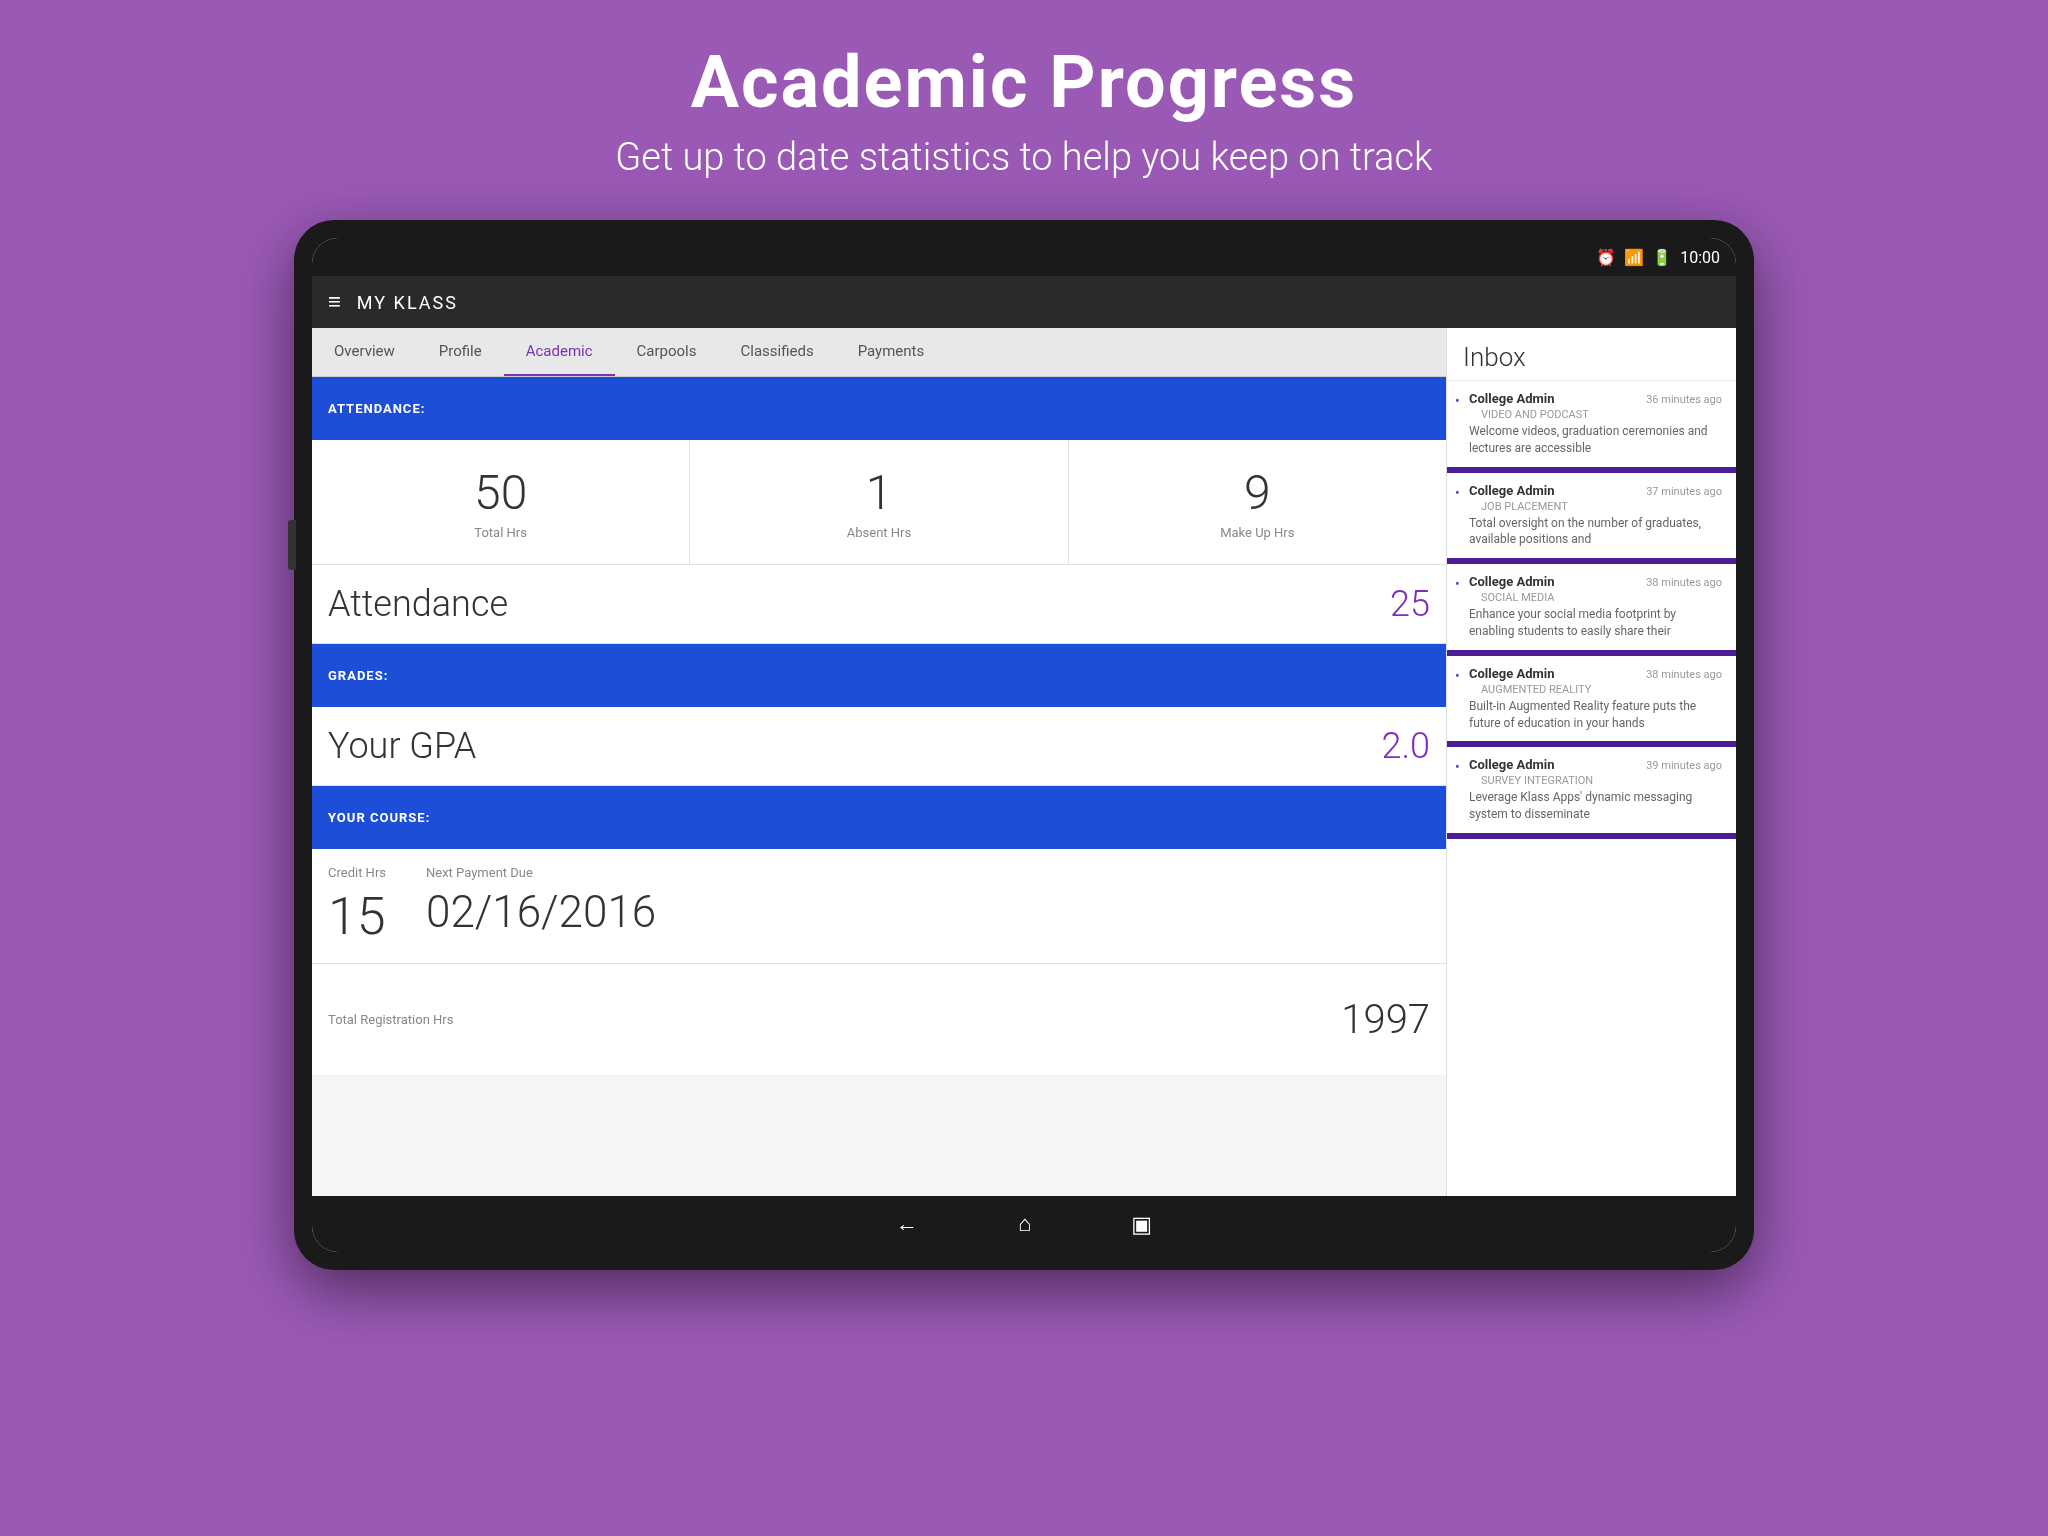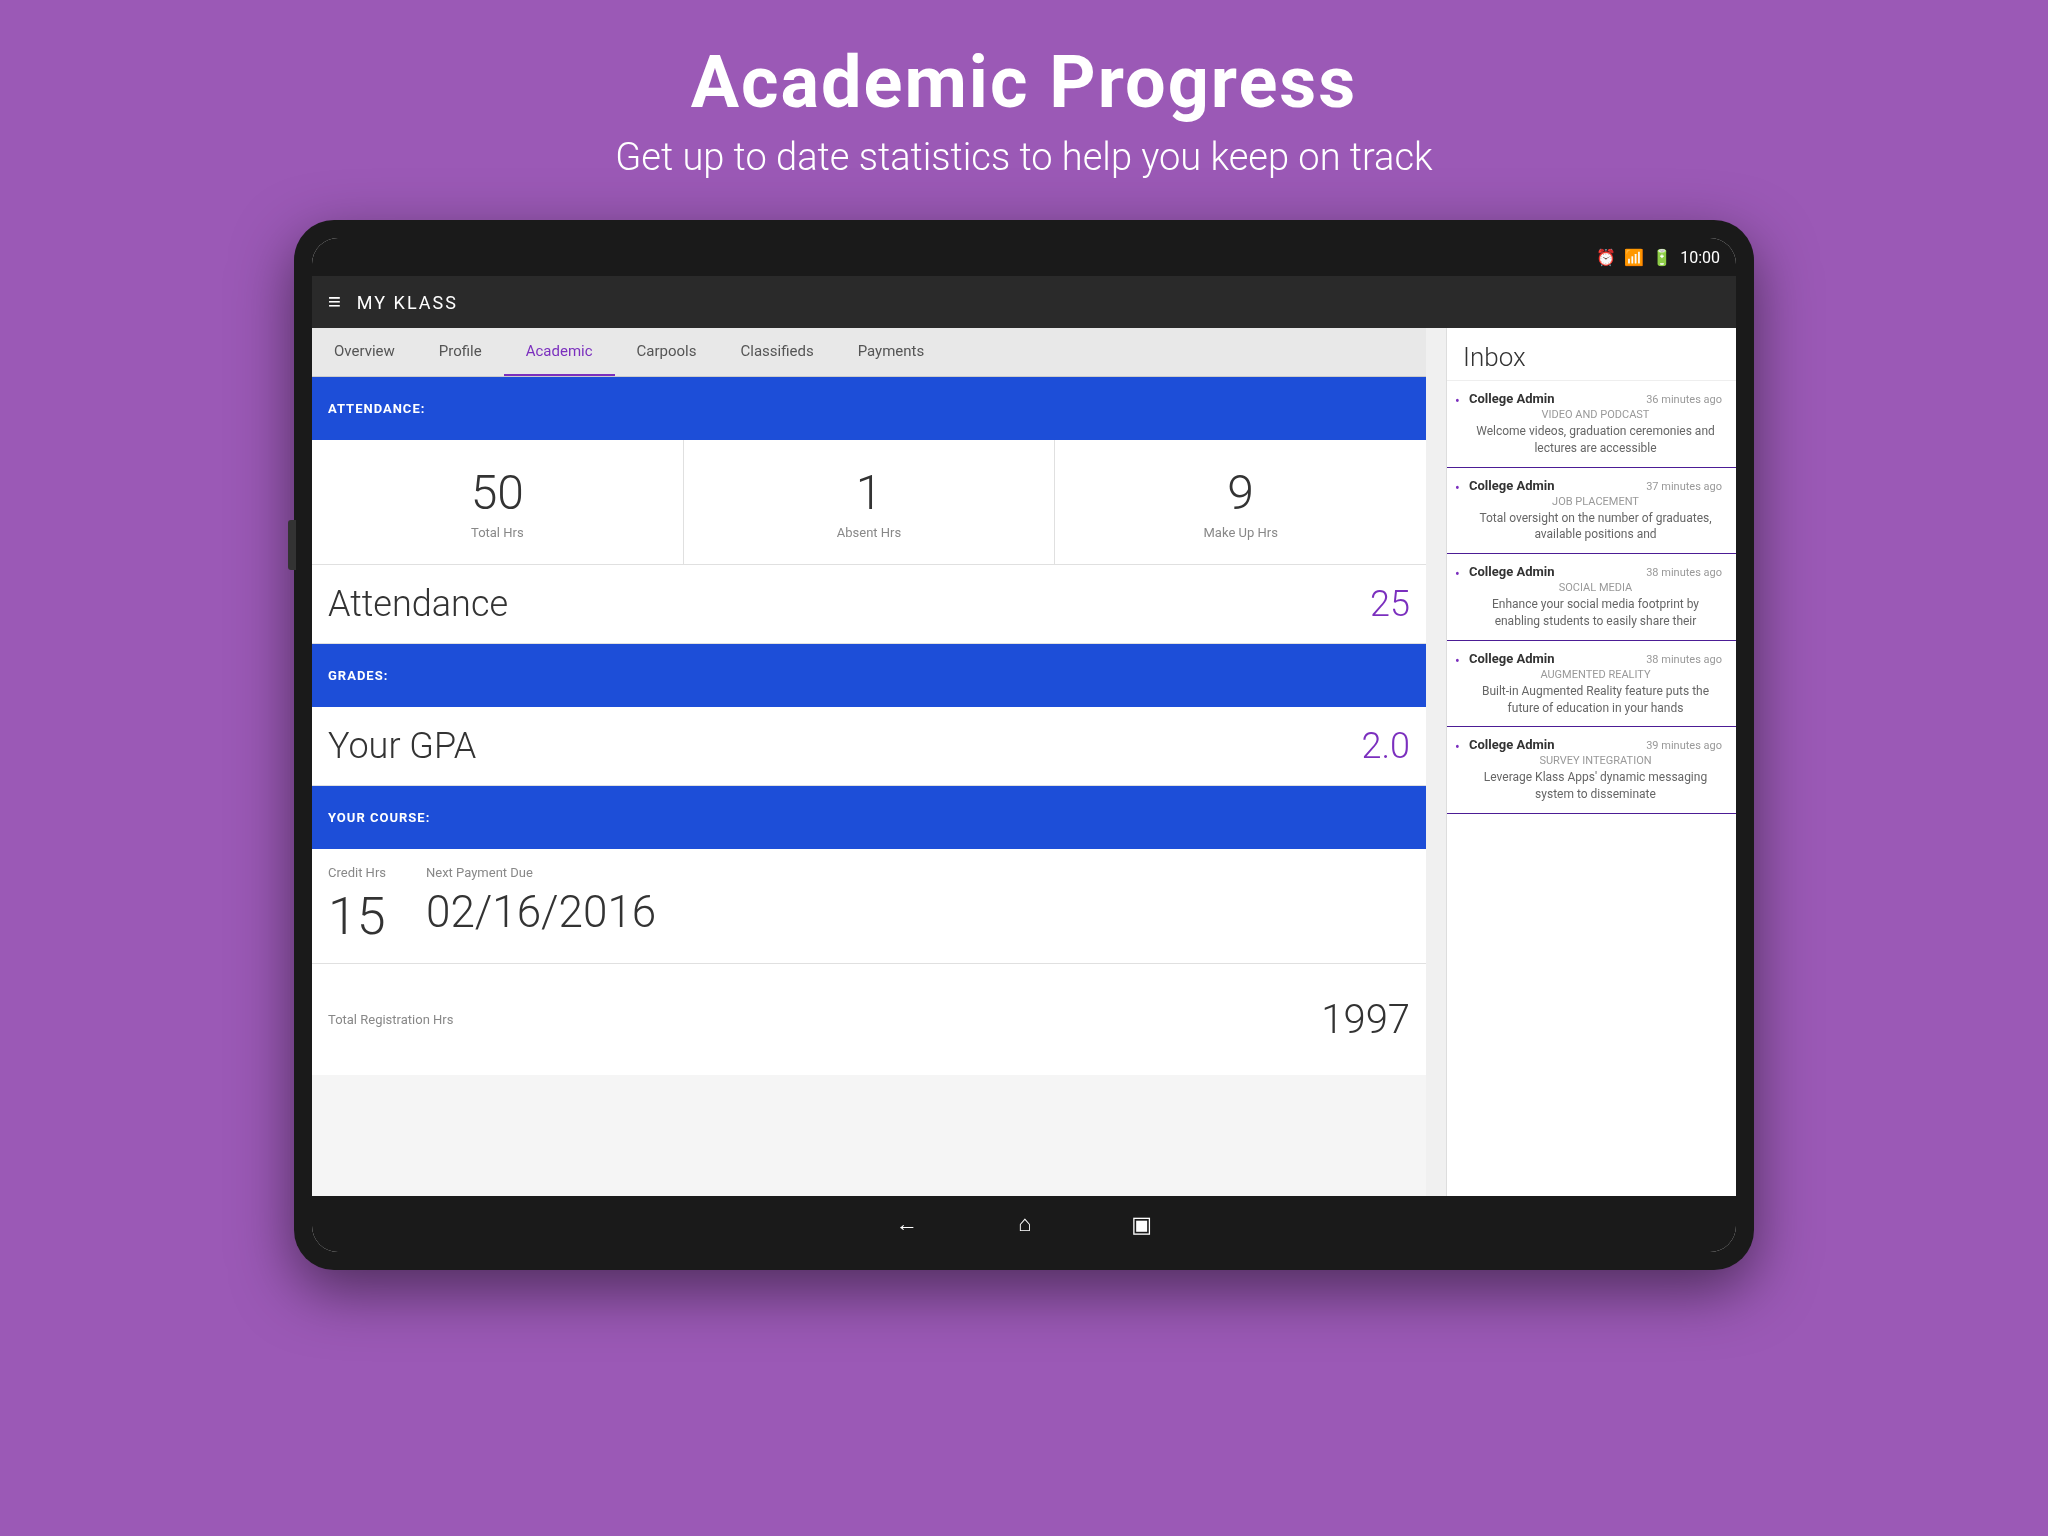--- a/index.html
+++ b/index.html
@@ -87,21 +87,20 @@
       font-size: 18px;
       flex: 1;
       letter-spacing: 2px;
     }
 
     
     .content-area {
       display: flex;
       flex: 1;
       overflow: hidden;
-      gap: 20px;
     }
 
     
     .main-panel {
       flex: 1;
       display: flex;
       flex-direction: column;
       background: #f0f0f0;
       overflow: hidden;
     }
@@ -230,24 +229,23 @@
       padding: 14px 16px 8px 16px;
       color: #333;
       border-bottom: 1px solid #eee;
     }
     .inbox-list {
       flex: 1;
       overflow-y: auto;
     }
     .inbox-item {
       padding: 10px 14px;
-      border-bottom: 1px solid #4c1d95;
+      border-bottom: 6px solid #4c1d95;
       position: relative;
       padding-left: 22px;
-      text-align: center;
     }
     .inbox-item::before {
       content: '•';
       position: absolute;
       left: 8px;
       top: 12px;
       color: #7b2fbe;
       font-size: 14px;
     }
     .inbox-item-header {

